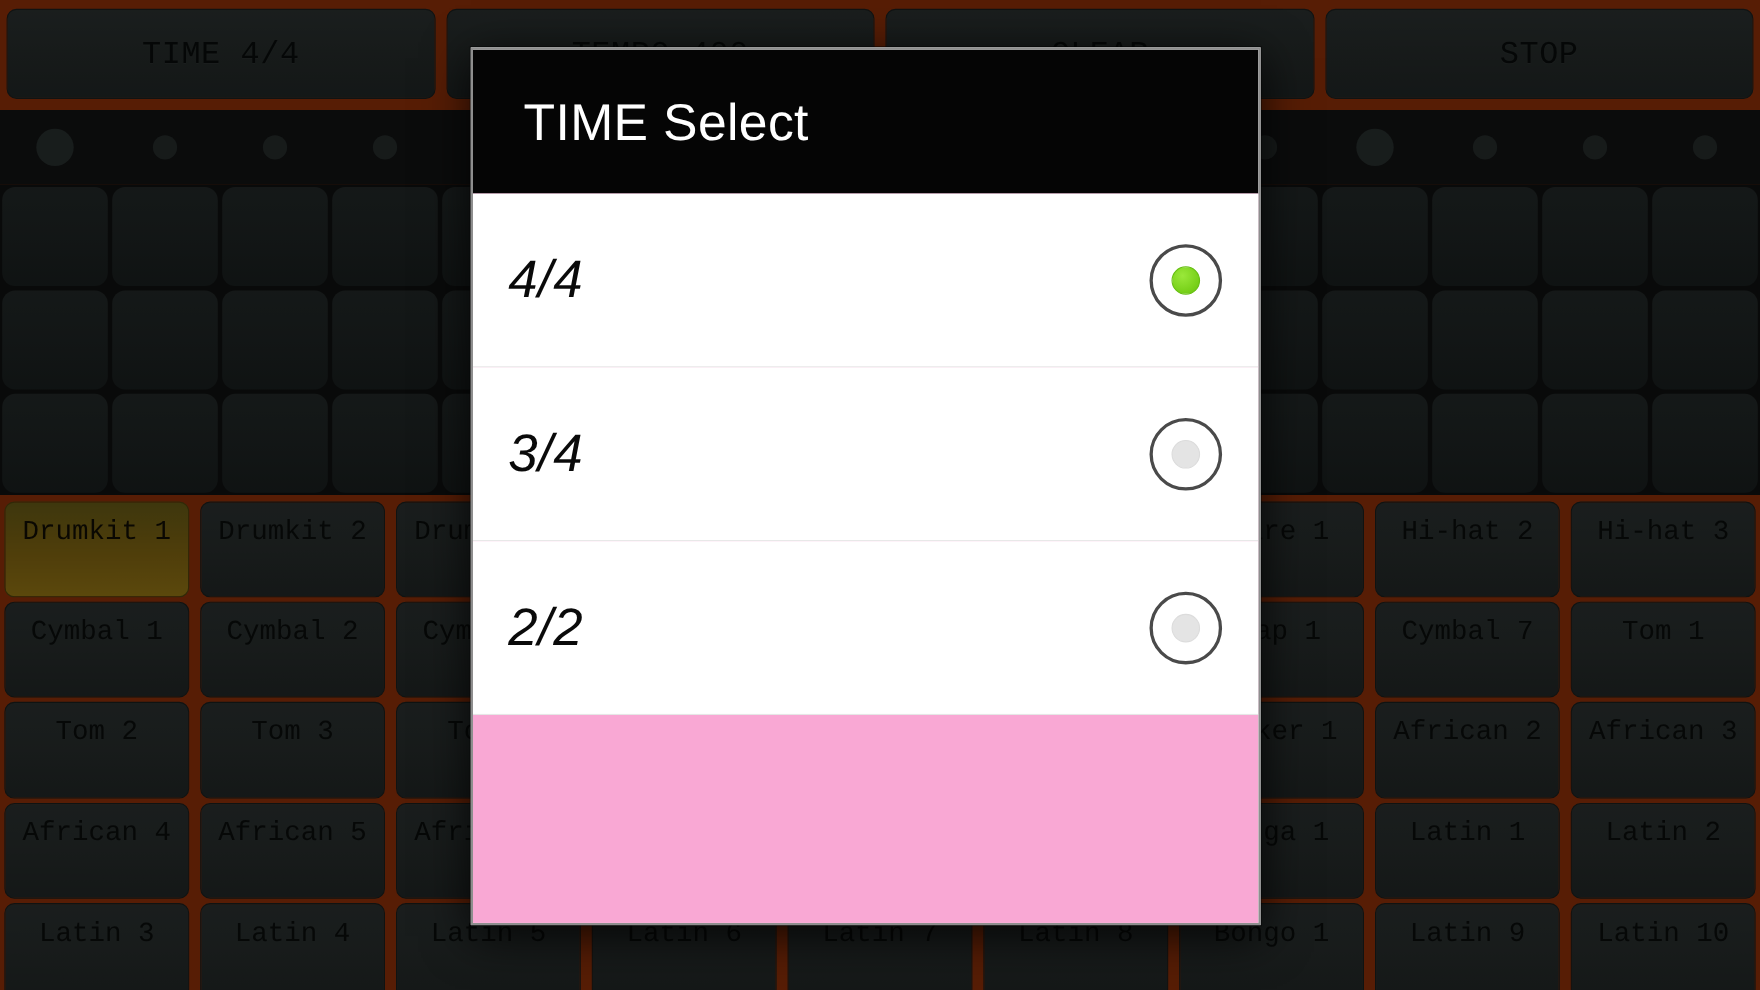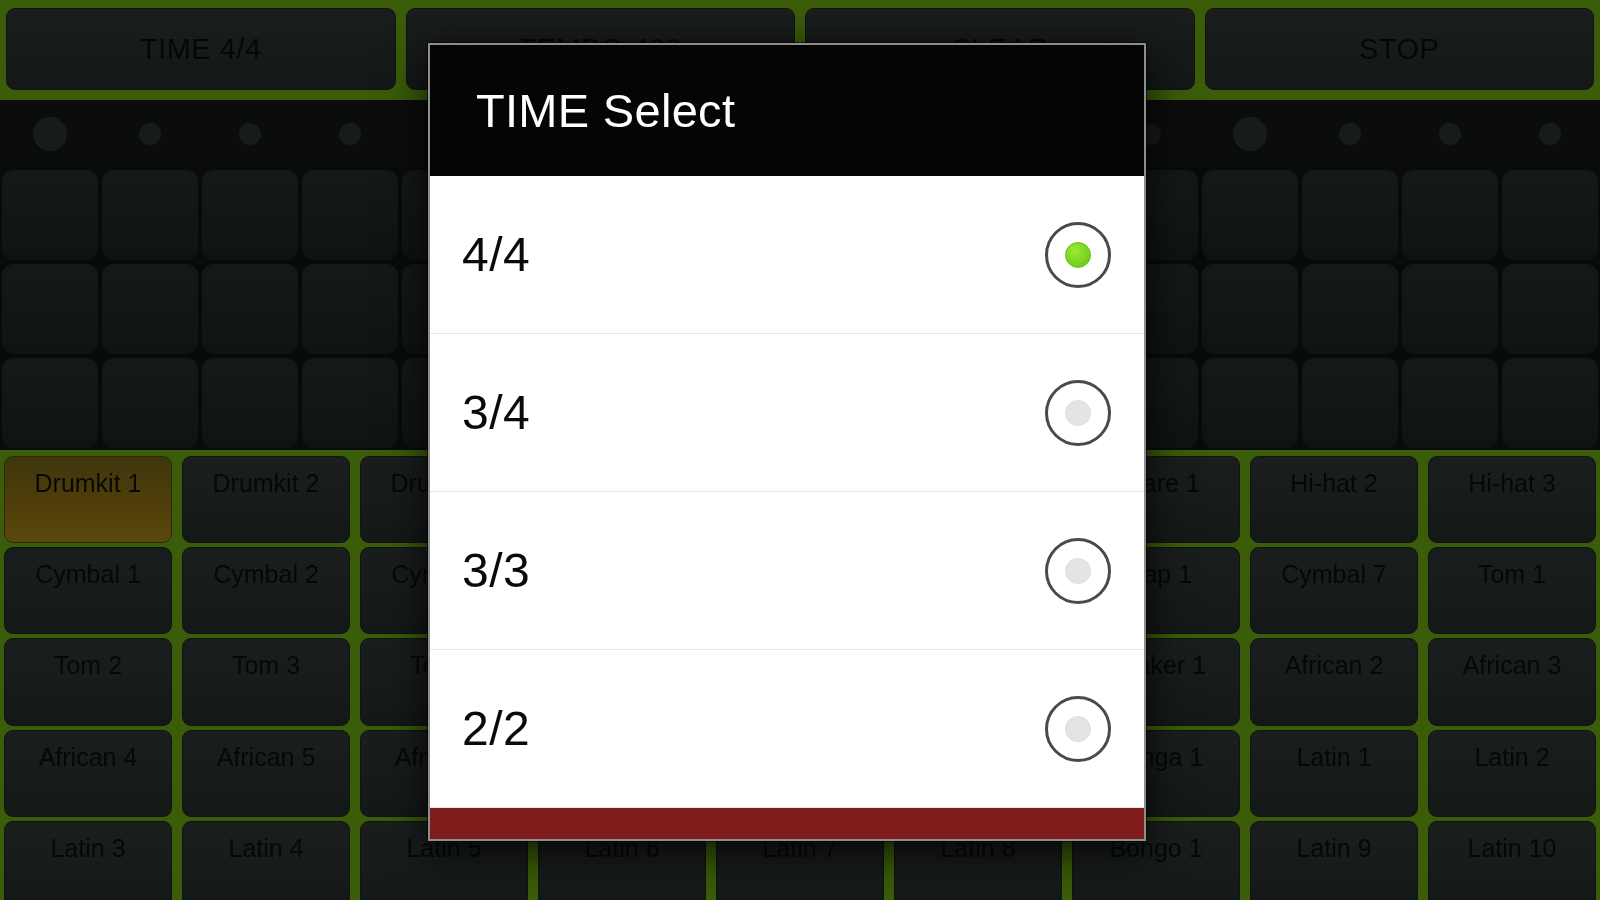--- a/index.html
+++ b/index.html
@@ -17,21 +17,22 @@
     width: 1600px;
     height: 900px;
     background: #1b1d1d;
     overflow: hidden;
   }
 
   
   #bg-app {
     position: absolute;
     inset: 0;
-    background: #84cc16;
+    background: #c2410c;
+    font-family: Liberation Mono, monospace;
   }
 
   
   #transport-bar {
     position: absolute;
     left: 0; top: 0;
     width: 1600px; height: 96px;
     display: flex;
     gap: 10px;
     padding: 8px 6px 6px 6px;
@@ -159,22 +160,23 @@
   }
   #dialog-title {
     color: #ffffff;
     font-size: 47px;
     font-weight: normal;
     letter-spacing: 0.3px;
   }
 
   #dialog-list {
     flex: 1 1 auto;
-    background: #7f1d1d;
+    background: #f9a8d4;
     overflow: hidden;
+    font-style: italic;
   }
   .option-row {
     height: 158px;
     display: flex;
     align-items: center;
     justify-content: space-between;
     padding: 0 33px 0 32px;
     border-bottom: 1px solid #e6e6e6;
     background: #ffffff;
   }
@@ -401,26 +403,20 @@
             <div class="dot"></div>
           </div>
         </div>
         <div class="option-row">
           <div class="option-label">3/4</div>
           <div class="radio">
             <div class="dot"></div>
           </div>
         </div>
         <div class="option-row">
-          <div class="option-label">3/3</div>
-          <div class="radio">
-            <div class="dot"></div>
-          </div>
-        </div>
-        <div class="option-row">
           <div class="option-label">2/2</div>
           <div class="radio">
             <div class="dot"></div>
           </div>
         </div>
       </div>
   </div>
 
 </div>
 

